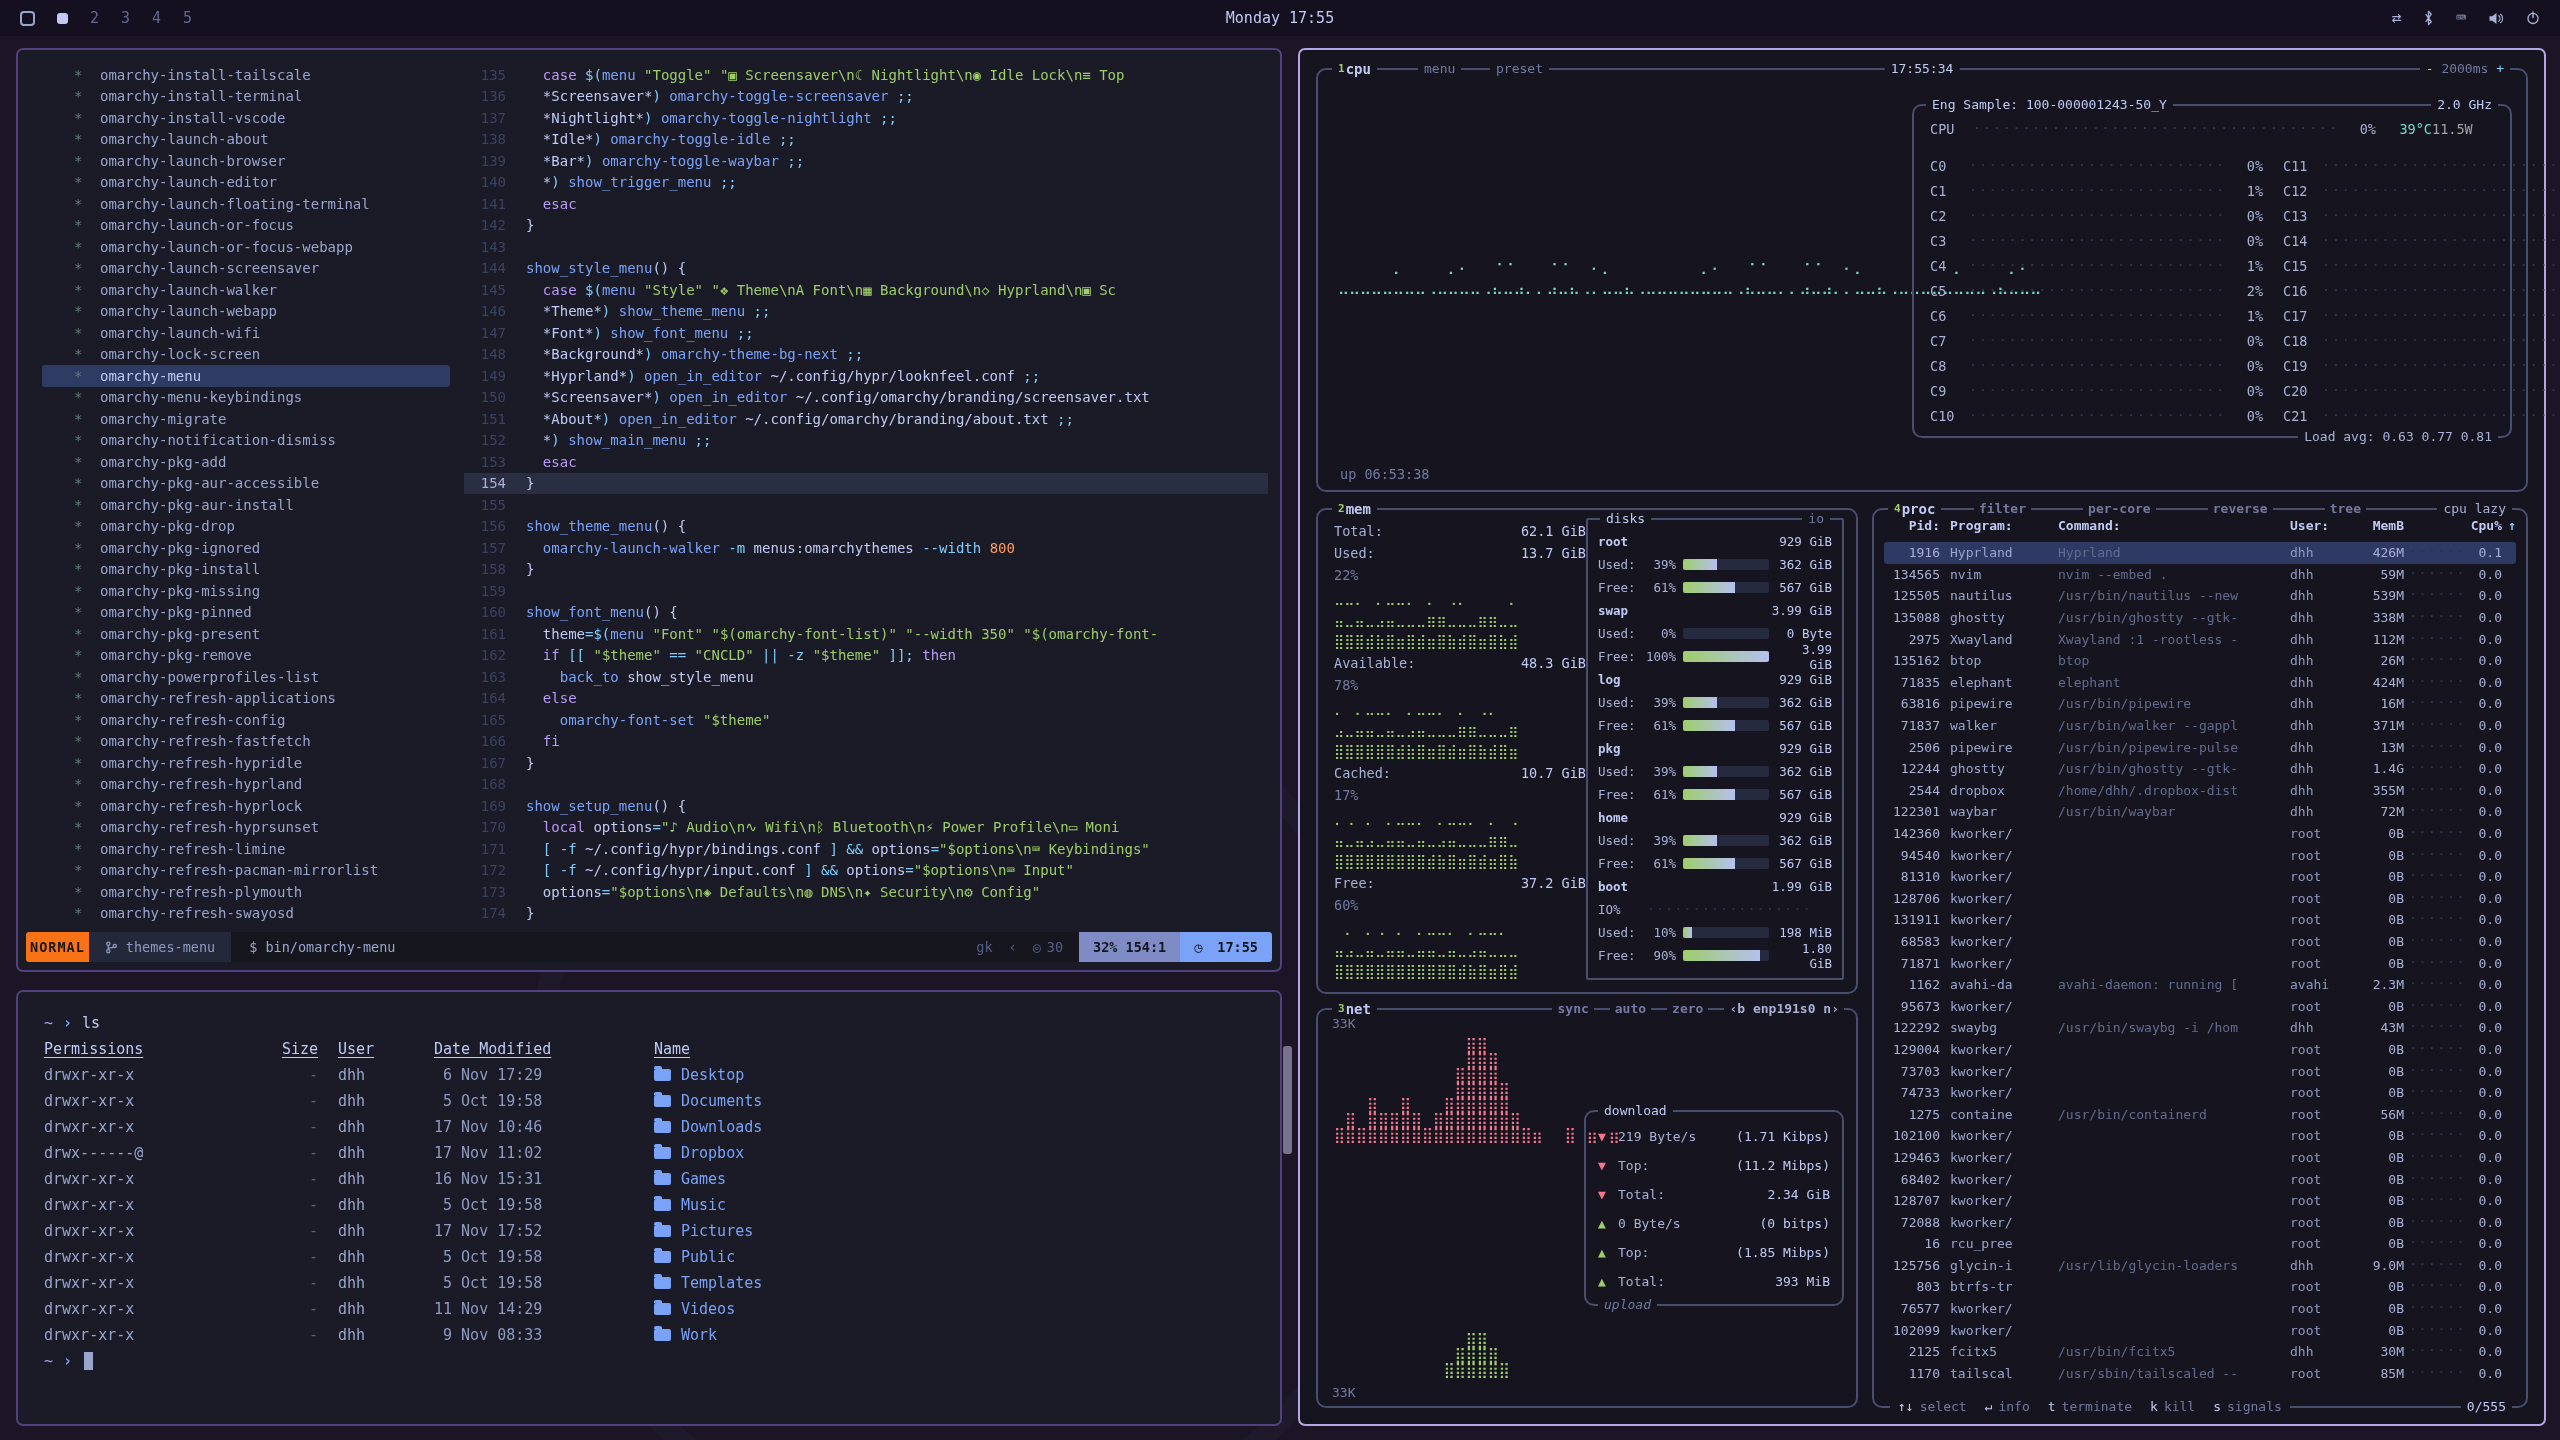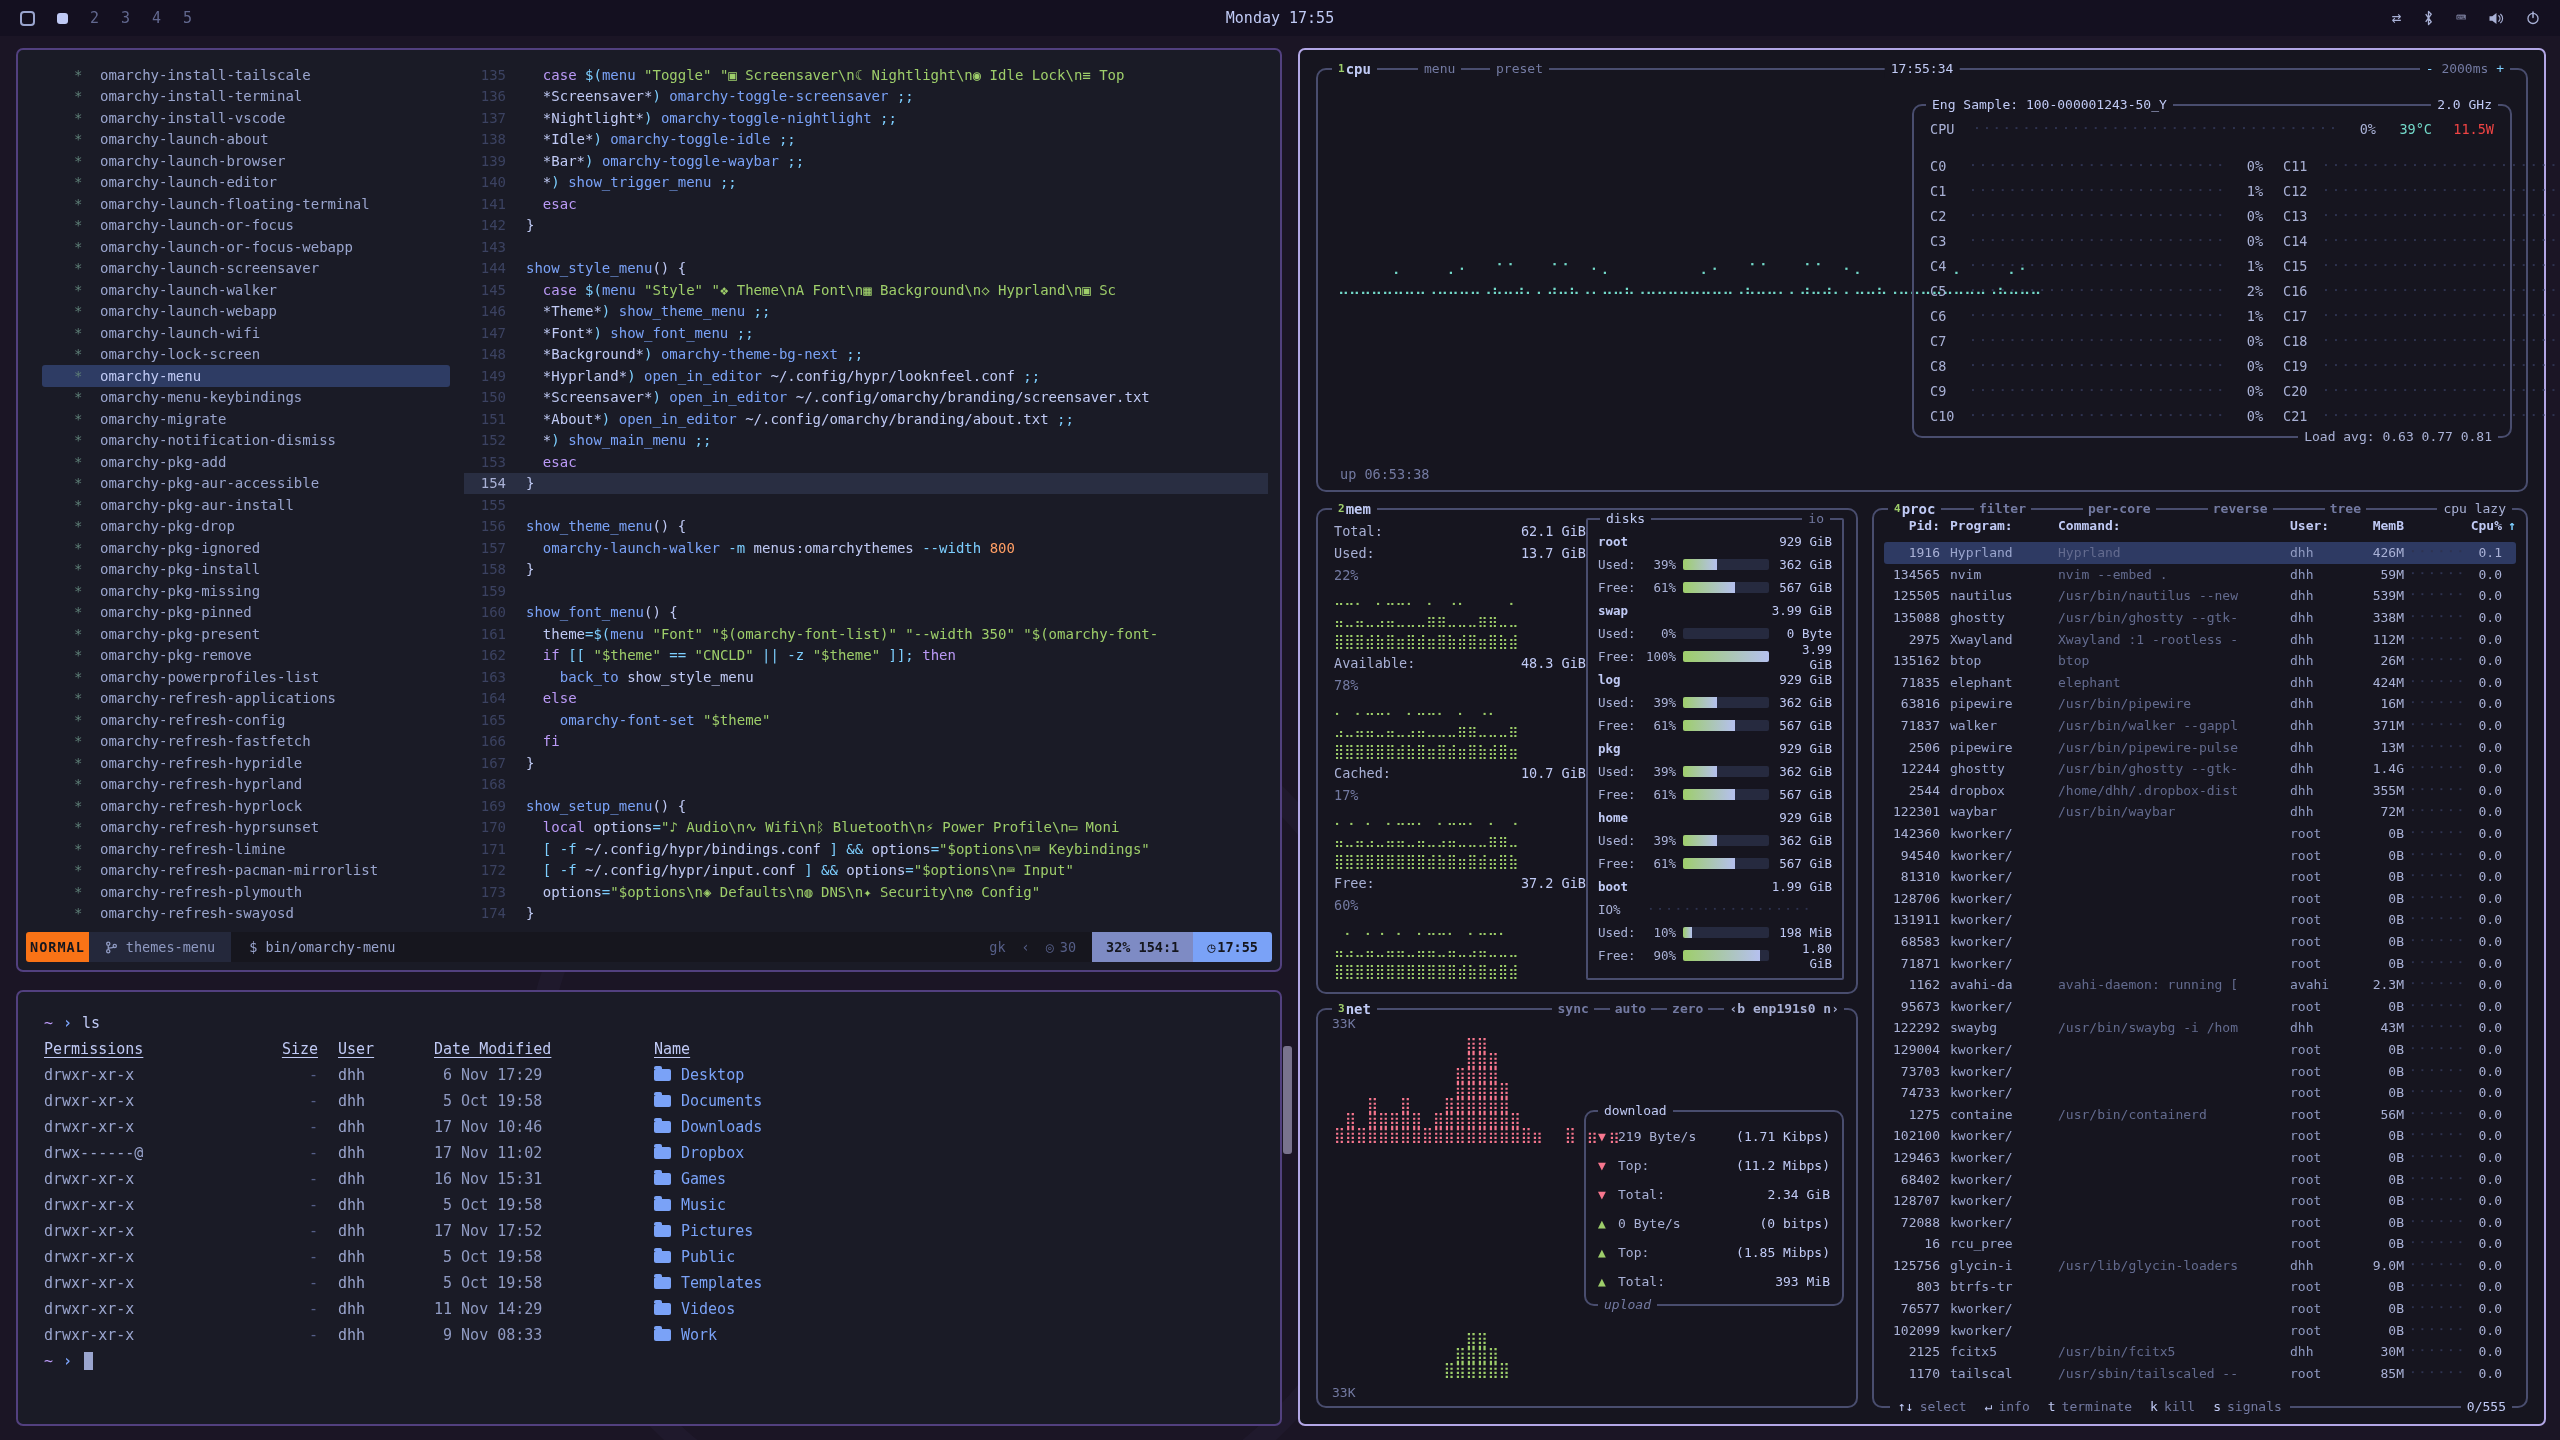--- a/index.html
+++ b/index.html
@@ -42,21 +42,21 @@
   .t-k{color:#bb9af7}.t-f{color:#7aa2f7}.t-s{color:#9ece6a}.t-v{color:#c0caf5}.t-o{color:#7dcfff}.t-n{color:#ff9e64}
   .statusline{position:absolute;left:8px;right:8px;bottom:8px;height:30px;background:#16161e;display:flex;align-items:center;font-size:13.5px;color:#a9b1d6;overflow:hidden;border-radius:3px;}
   .seg-mode{background:#f97316;color:#15161e;font-weight:bold;padding:0 4px;height:100%;display:flex;align-items:center;letter-spacing:1px;}
   .seg-branch{background:#24283b;color:#8f9ac2;height:100%;display:flex;align-items:center;gap:8px;padding:0 16px;}
   .branch-svg{width:13px;height:13px;stroke:#8f9ac2;}
   .sl-cmd{margin-left:18px;color:#9aa5ce;}
   .sl-right{margin-left:auto;display:flex;align-items:center;height:100%;}
   .sl-dim{color:#565f89;margin-right:16px;display:flex;align-items:center;gap:6px;}
   .ico-circle::before{content:"◎";}
   .pill-pos{background:#7e8bc4;color:#15161e;height:100%;display:flex;align-items:center;padding:0 14px;font-weight:bold;}
-  .pill-time{background:#7aa2f7;color:#15161e;height:100%;display:flex;align-items:center;padding:0 14px;gap:2px;font-weight:bold;}
+  .pill-time{background:#7aa2f7;color:#15161e;height:100%;display:flex;align-items:center;padding:0 14px;gap:15px;font-weight:bold;}
   .ico-clock::before{content:"◷";font-weight:normal;}
 
   
   .term-inner{position:absolute;inset:0;padding:18px 26px;font-size:15px;line-height:26px;color:#a9b1d6;}
   .t-line{display:flex;gap:10px;align-items:center;height:26px;}
   .t-cwd{color:#bb9af7;}
   .t-ps{color:#7aa2f7;font-weight:bold;}
   .t-cmd{color:#c0caf5;}
   .ls-head,.ls-row{display:grid;grid-template-columns:196px 58px 76px 200px 1fr;column-gap:20px;height:26px;align-items:center;}
   .ls-head .lc{color:#c0caf5;text-decoration:underline;text-underline-offset:3px;}
@@ -83,21 +83,21 @@
   .l-menu{left:100px;}
   .l-preset{left:172px;}
   .l-clock{left:50%;transform:translateX(-50%);color:#c0caf5;}
   .l-int{right:16px;}
   .cpu-graph{position:absolute;left:20px;top:192px;color:#73daca;font-size:15px;line-height:16px;}
   .cpu-inner{position:absolute;right:14px;top:34px;width:600px;height:334px;border:2px solid #494d6e;border-radius:10px;}
   .l-freq{right:12px;color:#c0caf5;}
   .cpu-total{display:flex;align-items:center;height:25px;margin:10px 16px 0;font-size:13.5px;color:#c0caf5;}
   .cpu-total .cname{width:44px;}
   .ctemp{width:56px;flex:none;text-align:right;color:#73daca;}
-  .cpow{width:62px;flex:none;text-align:right;color:#ef4444;}
+  .cpow{width:62px;flex:none;color:#a3a3a3;}
   .cores{display:grid;grid-template-columns:repeat(3,1fr);grid-template-rows:repeat(11,25px);grid-auto-flow:column;column-gap:20px;margin:12px 16px;font-size:13.5px;}
   .core{display:flex;align-items:center;}
   .cname{color:#a9b1d6;width:40px;flex:none;}
   .cleader{flex:1;overflow:hidden;white-space:nowrap;color:#2e3350;}
   .cpct{width:36px;flex:none;text-align:right;color:#a9b1d6;}
   .load{position:absolute;bottom:-10px;right:12px;background:#16151f;padding:0 6px;font-size:13px;color:#a9b1d6;line-height:18px;}
   .uptime{position:absolute;left:22px;bottom:8px;color:#737aa2;font-size:13.5px;}
 
   .mem-box{left:16px;top:458px;width:542px;height:486px;}
   #mem-stats{position:absolute;left:16px;top:10px;width:252px;font-size:13.5px;}

